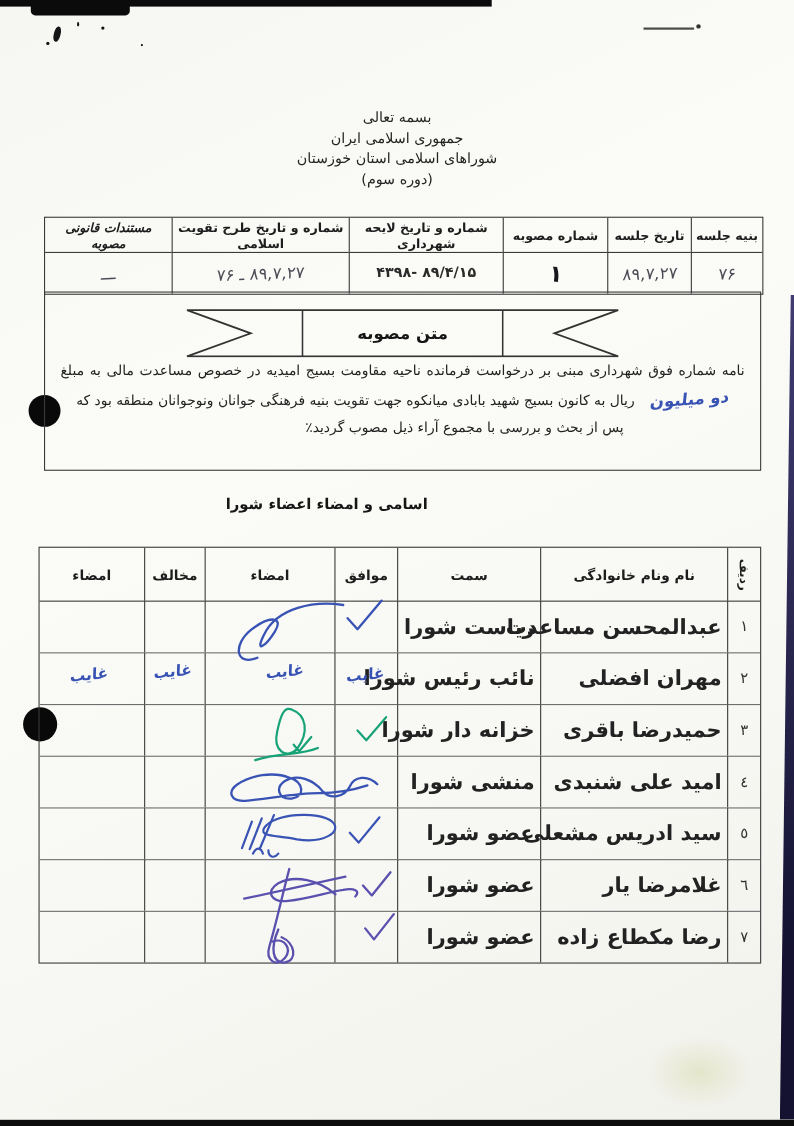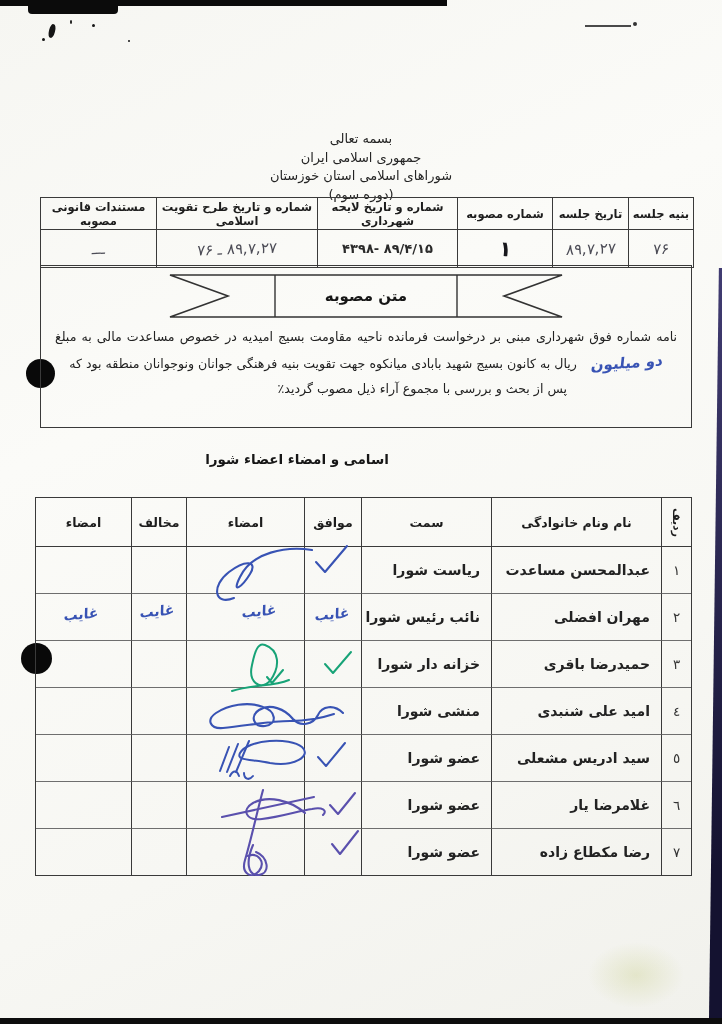--- a/index.html
+++ b/index.html
@@ -17,56 +17,56 @@
   .hole1{left:26px;top:359px;width:29px;height:29px;}
   .hole2{left:21px;top:643px;width:31px;height:31px;}
   .edge-right{position:absolute;right:0;top:268px;bottom:6px;width:13px;
               background:linear-gradient(to bottom,#413c72,#141230 80%);
               clip-path:polygon(100% 0,100% 100%,0 100%,76% 0);}
   .scan-bar-bottom{position:absolute;left:0;bottom:0;width:100%;height:6px;background:#0d0d0d;}
   .stain{position:absolute;left:588px;top:942px;width:96px;height:66px;border-radius:50%;
          background:radial-gradient(closest-side,rgba(205,210,150,.4),rgba(205,210,150,0));}
   
   .letterhead{position:absolute;left:0;top:99px;width:722px;text-align:center;
-              font-size:13px;line-height:18.5px;color:#242424;letter-spacing:.2px;margin-top:31px;}
+              font-size:13px;line-height:18.5px;color:#242424;letter-spacing:.2px;}
   
   .grid-table{position:absolute;display:grid;direction:rtl;border:1.4px solid #3a3a3a;background:transparent;}
   .meta-table{left:40px;top:197px;grid-template-columns:65px 76px 95px 140px 161px 115px;grid-template-rows:31px 38px;}
   .cell{display:flex;align-items:center;justify-content:center;border-left:1px solid #3a3a3a;border-top:1px solid #3a3a3a;overflow:visible;}
-  .meta-table .cell:nth-child(6n){border-left:none;}
+  .meta-table .cell:nth-child(6n){border-left:none;font-style:italic;}
   .meta-table .cell:nth-child(-n+6){border-top:none;}
   .thead{font-weight:bold;font-size:11.5px;color:#1d1d1d;text-align:center;padding:0 2px;}
   .hw{font-size:15px;color:#4c4c56;transform:rotate(-2deg) skewX(-6deg);letter-spacing:1px;white-space:nowrap;}
   .hw-big1{font-weight:bold;font-size:21px;color:#17171c;transform:rotate(7deg);}
   .typed-val{font-size:13px;font-weight:bold;color:#2a2a2a;letter-spacing:.5px;white-space:nowrap;}
   
   .matn-box{position:absolute;left:40px;top:265px;width:652px;height:163px;border:1.4px solid #3a3a3a;box-sizing:border-box;}
-  .ribbon-wrap{position:absolute;left:128px;top:8px;width:394px;height:44px;}
+  .ribbon-wrap{position:absolute;left:128px;top:15px;width:394px;height:44px;}
   .ribbon-title{position:absolute;left:0;top:0;width:394px;height:44px;display:flex;align-items:center;justify-content:center;
                 font-weight:bold;font-size:15px;color:#161616;}
   .body-par{position:absolute;right:14px;left:14px;top:58px;margin:0;font-size:12.6px;line-height:26px;
             text-align:justify;text-align-last:right;color:#222;}
   .amount-hw{color:var(--ink-blue);font-size:15px;font-weight:bold;display:inline-block;
              transform:rotate(-4deg) skewX(-10deg);padding:0 14px;letter-spacing:1px;}
   .body-line3{position:absolute;right:124px;top:110px;font-size:12.6px;line-height:26px;color:#222;white-space:nowrap;}
   
   .members-heading{position:absolute;left:0;top:451px;width:594px;text-align:center;
                    font-weight:bold;font-size:13.5px;color:#161616;}
   
   .members-table{left:35px;top:497px;grid-template-columns:30px 170px 130px 57px 118px 55px 95px;
                  grid-template-rows:48px repeat(7,47px);}
   .members-table .cell:nth-child(7n){border-left:none;}
   .members-table .cell:nth-child(-n+7){border-top:none;}
   .members-table .cell{border-top-color:#6e6e6e;}
   .members-table .cell:nth-child(-n+14){border-top-color:#3a3a3a;}
   .members-table .cell:nth-child(-n+7){border-top:none;}
   .mh{font-weight:bold;font-size:12.5px;color:#1d1d1d;}
   .radif-head{transform:rotate(90deg);white-space:nowrap;font-size:11px;}
-  .cell.name,.cell.role{justify-content:flex-start;padding:0 11px;box-sizing:border-box;
-                        font-weight:bold;font-size:14px;color:#222;white-space:nowrap;}
+  .cell.name,.cell.role{justify-content:flex-start;padding:0 5px;box-sizing:border-box;
+                        font-weight:bold;font-size:19px;color:#222;white-space:nowrap;}
   .cell.num{font-size:13.5px;color:#333;}
   
   .overlay{position:absolute;left:0;top:0;width:722px;height:1024px;pointer-events:none;}
   .overlay path{fill:none;stroke:currentColor;stroke-linecap:round;stroke-linejoin:round;}
   .ink-blue{color:var(--ink-blue);}
   .ink-green{color:var(--ink-green);}
   .ink-purple{color:var(--ink-purple);}
   .ghayeb{position:absolute;width:48px;text-align:center;font-size:14px;font-weight:bold;
           color:var(--ink-blue);transform:rotate(-6deg) skewX(-8deg);letter-spacing:1px;}
 </style>

